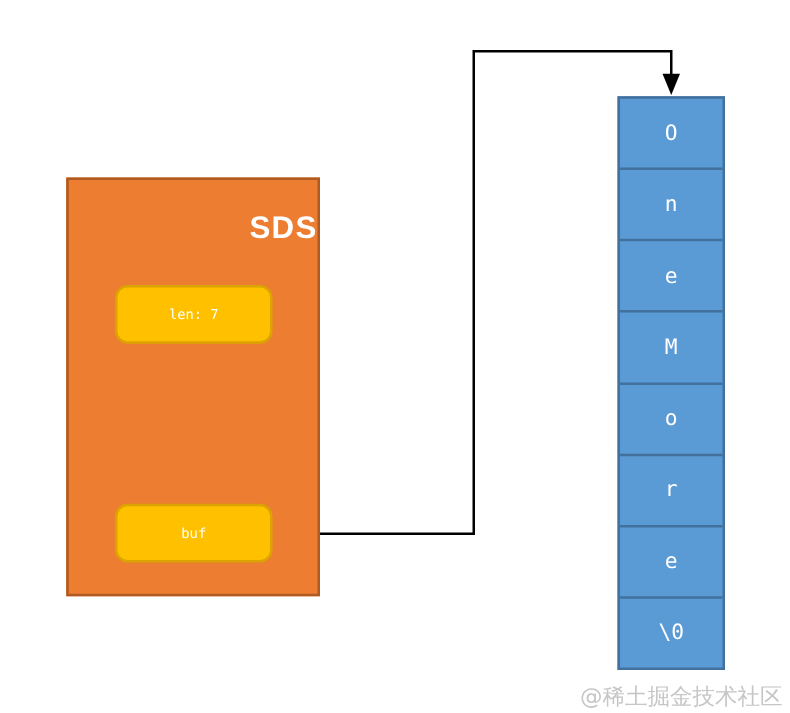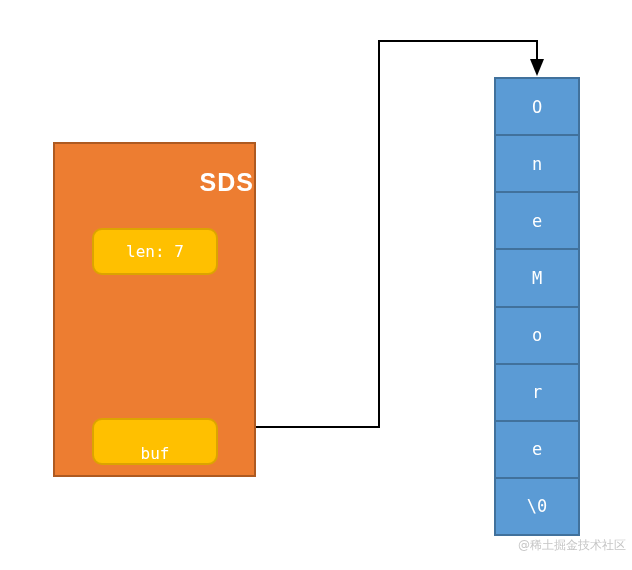--- a/index.html
+++ b/index.html
@@ -51,25 +51,25 @@
     width: 126px;
     height: 47px;
     background: #FFC000;
     border: 2px solid #DCA400;
     border-radius: 10px;
     box-sizing: border-box;
     display: flex;
     align-items: center;
     justify-content: center;
     color: #ffffff;
-    font-size: 16px;
+    font-size: 11px;
   }
   .field-len  { top: 84px; }
   .field-free { top: 171px; }
-  .field-buf  { top: 274px; align-items: flex-end; }
+  .field-buf  { top: 259px; }
   .buf-col {
     position: absolute;
     left: 494px;
     top: 77px;
     width: 86px;
     height: 459px;
     background: #5B9BD5;
     border: 2px solid #41719C;
     box-sizing: border-box;
     display: flex;
@@ -81,24 +81,24 @@
     display: flex;
     align-items: center;
     justify-content: center;
     color: #ffffff;
     font-size: 17px;
   }
   .buf-cell:last-child { border-bottom: none; }
   .watermark {
     position: absolute;
     right: 6px;
-    bottom: 16px;
+    bottom: 1px;
     color: #c6c6c6;
     font-family: "DejaVu Sans", sans-serif;
-    font-size: 12px;
+    font-size: 18px;
   }
 </style>
 </head>
 <body>
 
 <div class="canvas">
 
   <svg class="arrow-layer" viewBox="0 0 632 570" xmlns="http://www.w3.org/2000/svg">
     <path d="M 218 427 H 379 V 41 H 537 V 62" fill="none" stroke="#000000" stroke-width="2"></path>
     <polygon points="530,59 544,59 537,76" fill="#000000"></polygon>

